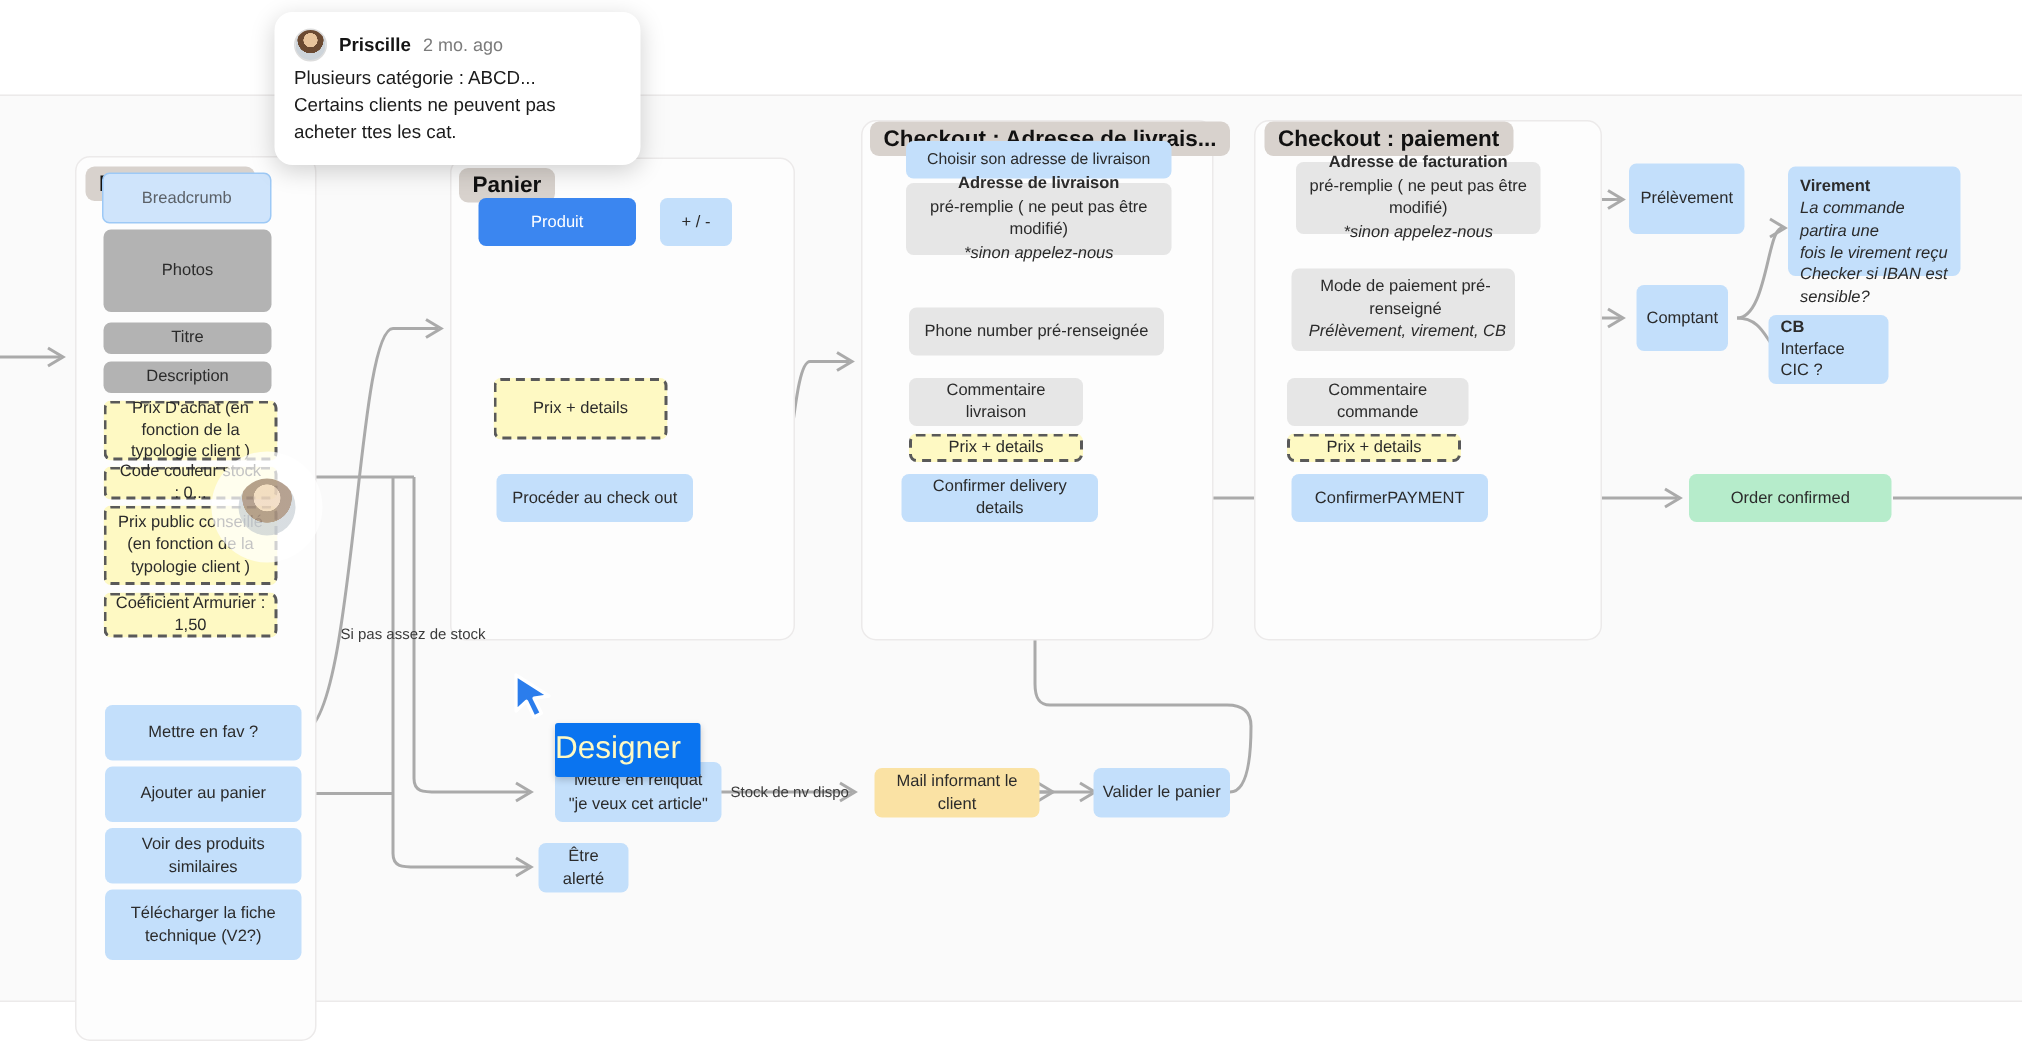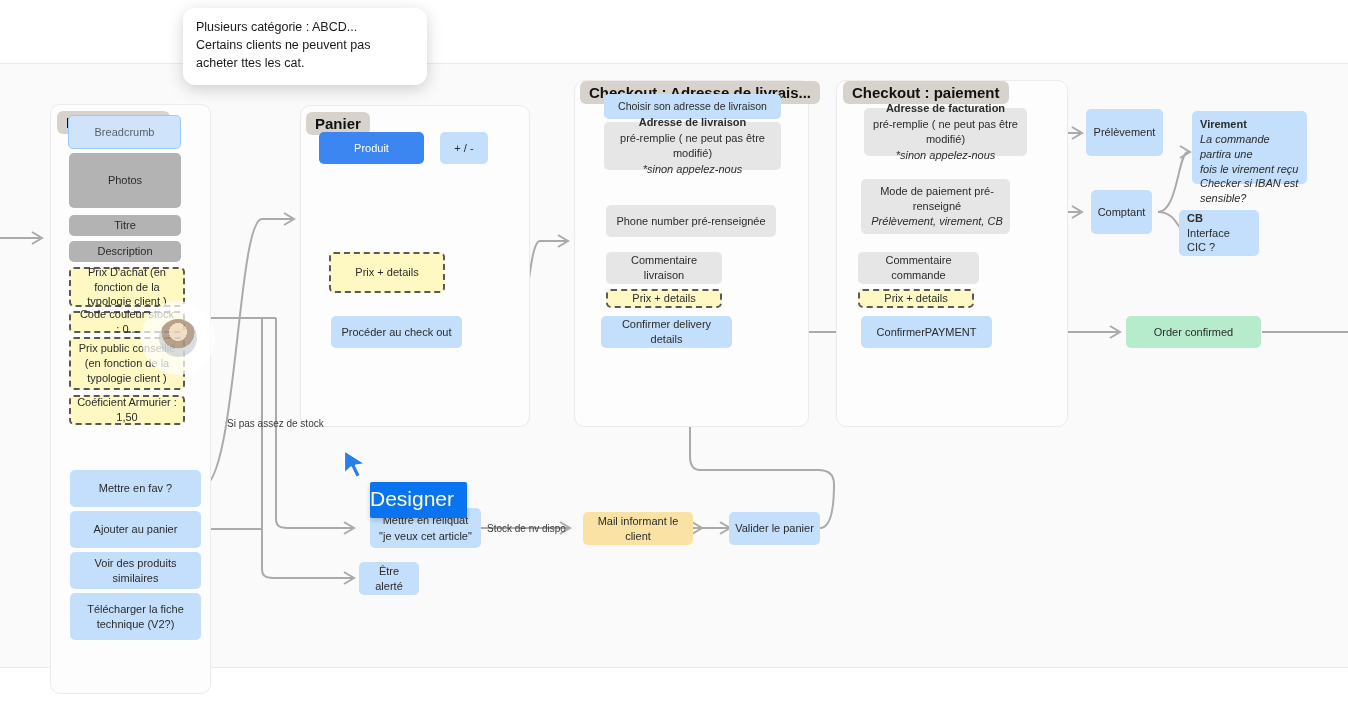--- a/index.html
+++ b/index.html
@@ -181,21 +181,21 @@
 
     <div class="panel" style="left:836px; top:16px; width:232px; height:347px;"></div>
     <div class="panel-title" style="left:843px; top:17px;">Checkout : paiement</div>
 
     <div class="node graylight" style="left:864px; top:44px; width:163px; height:48px; flex-direction:column; gap:1px;">
       <span class="b">Adresse de facturation</span>
       <span>pré-remplie ( ne peut pas être modifié)</span>
       <span class="i">*sinon appelez-nous</span>
     </div>
 
-    <div class="node graylight" style="left:861px; top:115px; width:149px; height:55px; flex-direction:column; align-items:center; padding-left:9px;">
+    <div class="node graylight" style="left:861px; top:115px; width:149px; height:55px; flex-direction:column; align-items:flex-end; padding-left:9px;">
       <span>Mode de paiement pré-renseigné</span>
       <span class="i">Prélèvement, virement, CB</span>
     </div>
 
     <div class="node graylight" style="left:858px; top:188px; width:121px; height:32px;">Commentaire commande</div>
     <div class="node dashed" style="left:858px; top:225px; width:116px; height:19px;">Prix + details</div>
     <div class="node blue" style="left:861px; top:252px; width:131px; height:32px;">ConfirmerPAYMENT</div>
 
     <div class="node blue" style="left:1086px; top:45px; width:77px; height:47px;">Prélèvement</div>
     <div class="node blue" style="left:1091px; top:126px; width:61px; height:44px;">Comptant</div>
@@ -233,18 +233,23 @@
     <div class="node blue" style="left:359px; top:498px; width:60px; height:33px;">Être alerté</div>
 
     <svg class="cursor" viewBox="0 0 30 34">
       <path d="M3,2 L3,26 L10,19.5 L15,30 L20,27.5 L15,17.5 L25,16 Z" fill="#2b7dec" stroke="#ffffff" stroke-width="2.2" stroke-linejoin="round"></path>
     </svg>
     <div class="cur-label">Designer</div>
 
   </div>
 
   <div class="comment">
+    <div class="comment-head">
+      <div class="avatar"></div>
+      <span class="c-name">Priscille</span>
+      <span class="c-time">2 mo. ago</span>
+    </div>
     <div class="c-body">Plusieurs catégorie : ABCD...</div>
     <div class="c-body">Certains clients ne peuvent pas</div>
     <div class="c-body">acheter ttes les cat.</div>
   </div>
 
 </div>
 
 </body></html>

